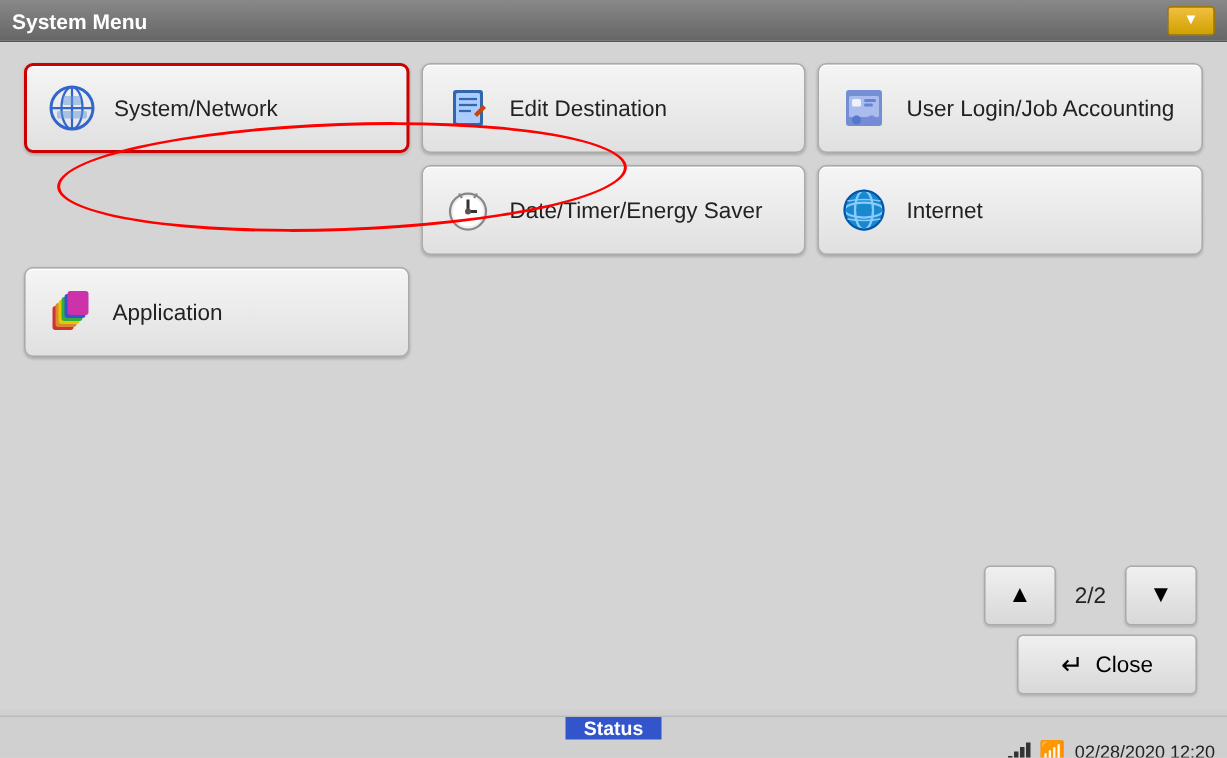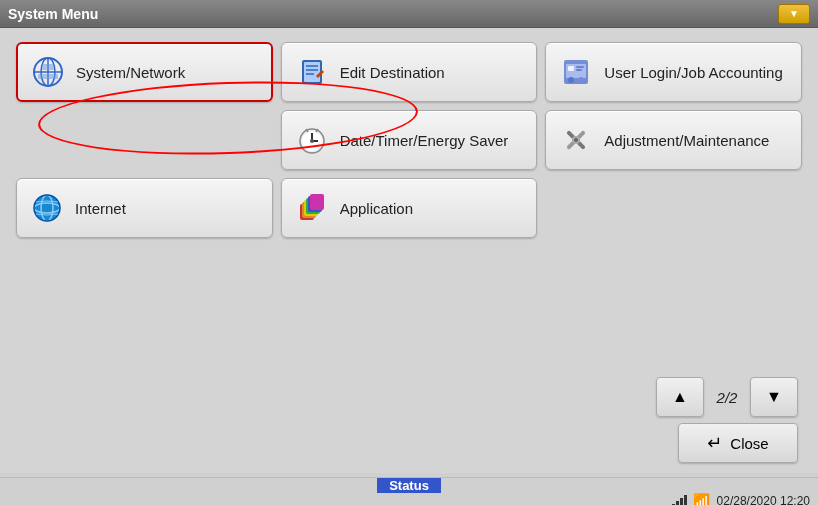--- a/index.html
+++ b/index.html
@@ -124,21 +124,20 @@
       justify-content: center;
       cursor: pointer;
       font-size: 16px;
       box-shadow: 0 1px 2px rgba(0,0,0,0.2);
     }
     .page-label {
       font-size: 15px;
       color: #222;
       min-width: 30px;
       text-align: center;
-      font-style: italic;
     }
 
     
     .close-row {
       position: absolute;
       bottom: 10px;
       right: 20px;
       display: flex;
       align-items: center;
     }
@@ -277,31 +276,20 @@
           <line x1="16" y1="9" x2="16" y2="17" stroke="#333" stroke-width="2"></line>
           <line x1="16" y1="17" x2="22" y2="17" stroke="#333" stroke-width="2"></line>
           <circle cx="16" cy="17" r="2" fill="#555"></circle>
           <line x1="10" y1="5" x2="12" y2="8" stroke="#888" stroke-width="1.5"></line>
           <line x1="22" y1="5" x2="20" y2="8" stroke="#888" stroke-width="1.5"></line>
         </svg>
       </div>
       <span>Date/Timer/Energy Saver</span>
     </div>
 
-    <div class="menu-btn">
-      <div class="icon">
-        <svg viewBox="0 0 32 32" xmlns="http://www.w3.org/2000/svg">
-          <rect x="14" y="4" width="4" height="24" rx="2" fill="#999" transform="rotate(45 16 16)"></rect>
-          <rect x="14" y="4" width="4" height="24" rx="2" fill="#777" transform="rotate(-45 16 16)"></rect>
-          <circle cx="16" cy="16" r="4" fill="#aaa"></circle>
-          <circle cx="16" cy="16" r="2" fill="#666"></circle>
-        </svg>
-      </div>
-      <span>Adjustment/Maintenance</span>
-    </div>
 
     <div class="menu-btn">
       <div class="icon">
         <svg viewBox="0 0 32 32" xmlns="http://www.w3.org/2000/svg">
           <circle cx="16" cy="16" r="13" fill="#1a88cc"></circle>
           <ellipse cx="16" cy="16" rx="6" ry="13" fill="none" stroke="#88ccff" stroke-width="1.5"></ellipse>
           <ellipse cx="16" cy="16" rx="13" ry="5" fill="none" stroke="#88ccff" stroke-width="1.5"></ellipse>
           <circle cx="16" cy="16" r="13" fill="none" stroke="#0055aa" stroke-width="1.5"></circle>
           <path d="M5 10 Q16 8 27 10" fill="none" stroke="#88ccff" stroke-width="1"></path>
           <path d="M5 22 Q16 24 27 22" fill="none" stroke="#88ccff" stroke-width="1"></path>

